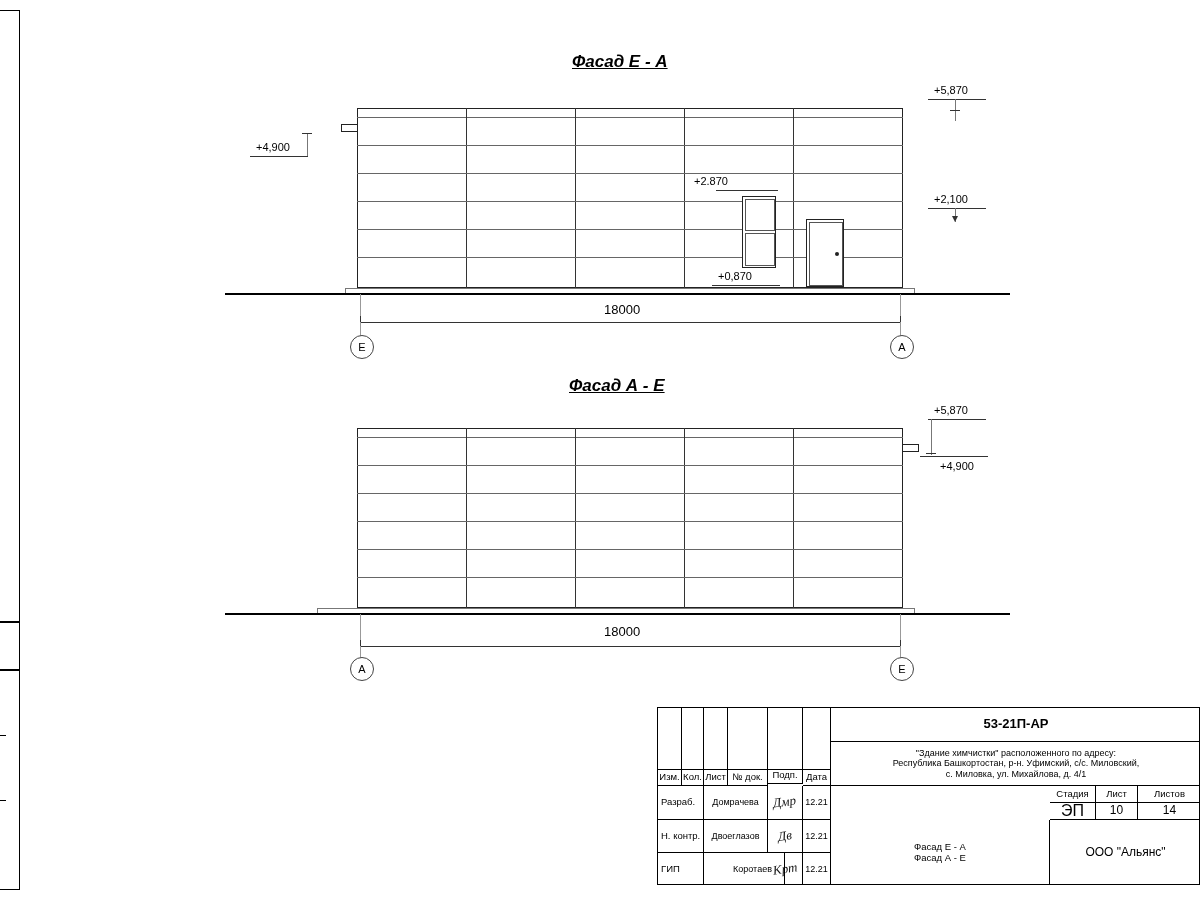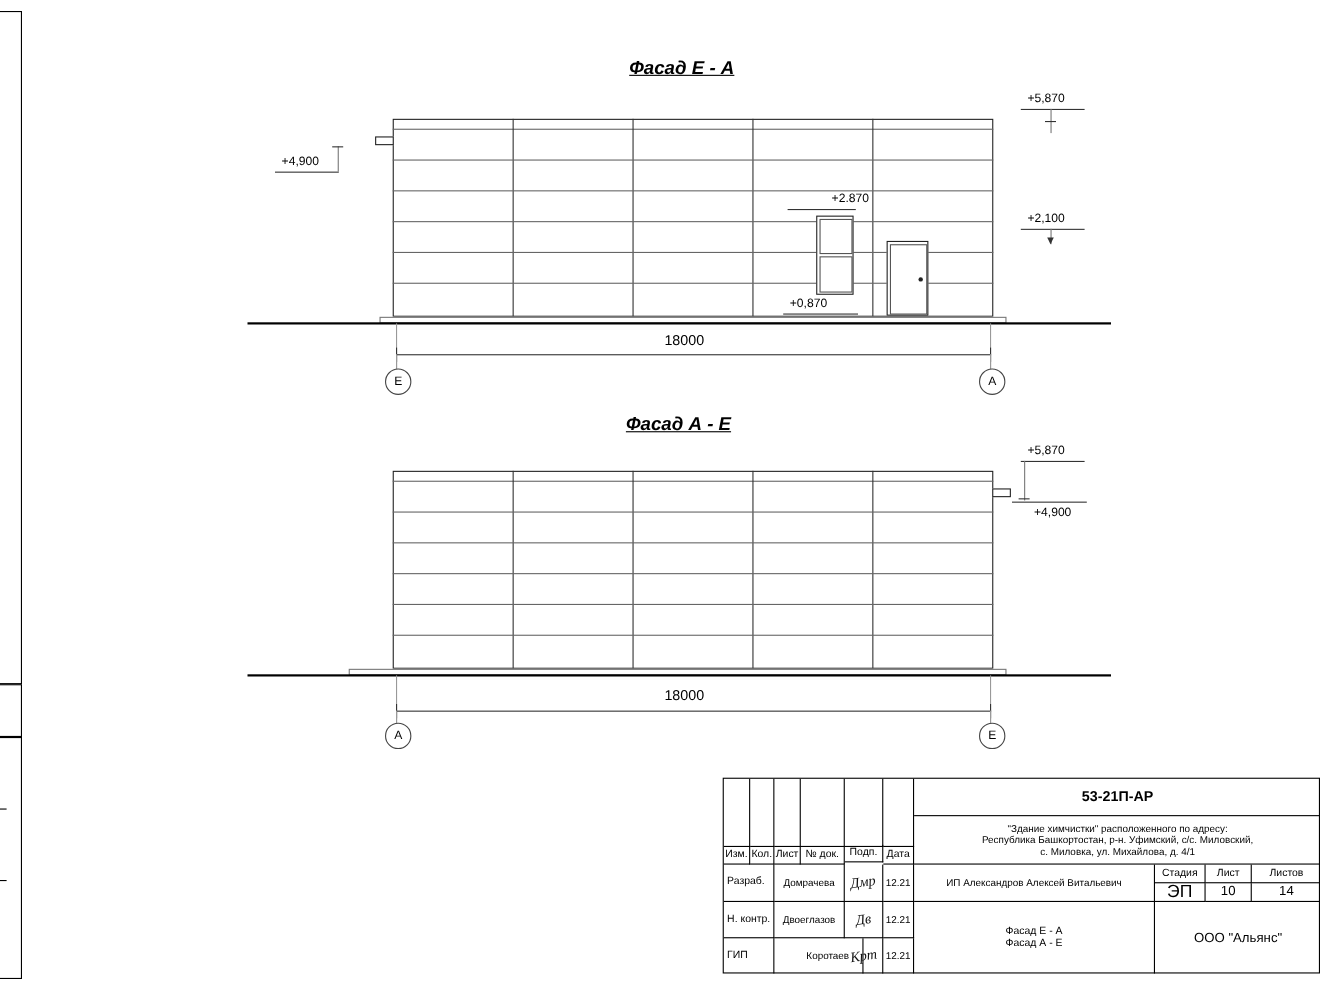--- a/index.html
+++ b/index.html
@@ -200,21 +200,21 @@
   <div class="lvl-text" style="left:934px; top:193px;">+2,100</div>
   <div class="lvl-line" style="left:928px; top:208px; width:58px;"></div>
   <div class="vline" style="left:955px; top:208px; height:14px; background:#777;"></div>
   <div class="arrow-d" style="left:952px; top:216px;"></div>
 
   <div class="lvl-text" style="left:256px; top:141px;">+4,900</div>
   <div class="lvl-line" style="left:250px; top:156px; width:58px;"></div>
   <div class="vline" style="left:307px; top:133px; height:23px; background:#777;"></div>
   <div class="dim-tick" style="left:302px; top:133px; width:10px; height:1px; background:#333;"></div>
 
-  <div class="lvl-text" style="left:756px; top:175px;">+2.870</div>
+  <div class="lvl-text" style="left:694px; top:175px;">+2.870</div>
   <div class="lvl-line" style="left:716px; top:190px; width:62px;"></div>
 
   <div class="lvl-text" style="left:718px; top:270px;">+0,870</div>
   <div class="lvl-line" style="left:712px; top:285px; width:68px;"></div>
 
   <div class="ext-line" style="left:360px; top:294px; height:45px;"></div>
   <div class="ext-line" style="left:900px; top:294px; height:45px;"></div>
   <div class="dim-line" style="left:360px; top:322px; width:541px;"></div>
   <div class="dim-tick" style="left:360px; top:316px; height:13px;"></div>
   <div class="dim-tick" style="left:900px; top:316px; height:13px;"></div>
@@ -304,21 +304,20 @@
     <div class="cell nob" style="left:145px; top:145px; width:28px; height:32px; font-size:9px;">12.21</div>
 
     <div class="cell big nor" style="left:173px; top:0; width:370px; height:34px; font-weight:bold; font-size:13px;">53-21П-АР</div>
 
     <div class="cell nor" style="left:173px; top:34px; width:370px; height:44px; flex-direction:column; font-size:9px;">
       <span>"Здание химчистки" расположенного по адресу:</span>
       <span>Республика Башкортостан, р-н. Уфимский, с/с. Миловский,</span>
       <span>с. Миловка, ул. Михайлова, д. 4/1</span>
     </div>
 
-    <div class="cell" style="left:173px; top:78px; width:219px; height:34px; font-size:9px;">ИП Александров Алексей Витальевич</div>
 
     <div class="cell" style="left:392px; top:78px; width:46px; height:17px;">Стадия</div>
     <div class="cell" style="left:438px; top:78px; width:42px; height:17px;">Лист</div>
     <div class="cell nor" style="left:480px; top:78px; width:63px; height:17px;">Листов</div>
 
     <div class="cell" style="left:392px; top:95px; width:46px; height:17px; font-size:16px;">ЭП</div>
     <div class="cell" style="left:438px; top:95px; width:42px; height:17px; font-size:12px;">10</div>
     <div class="cell nor" style="left:480px; top:95px; width:63px; height:17px; font-size:12px;">14</div>
 
     <div class="cell nob" style="left:173px; top:112px; width:219px; height:65px; flex-direction:column; font-size:9.5px;">

